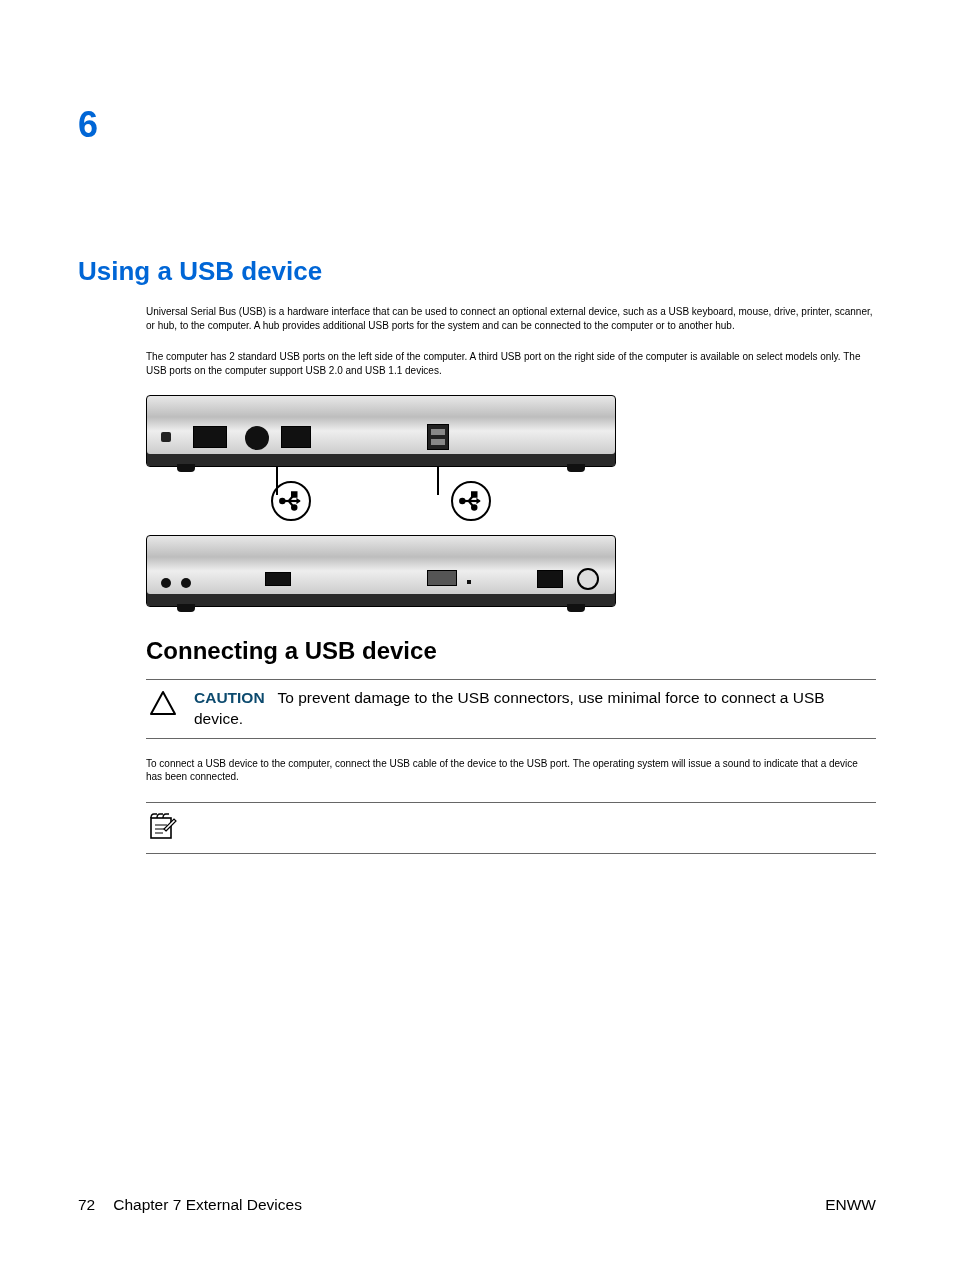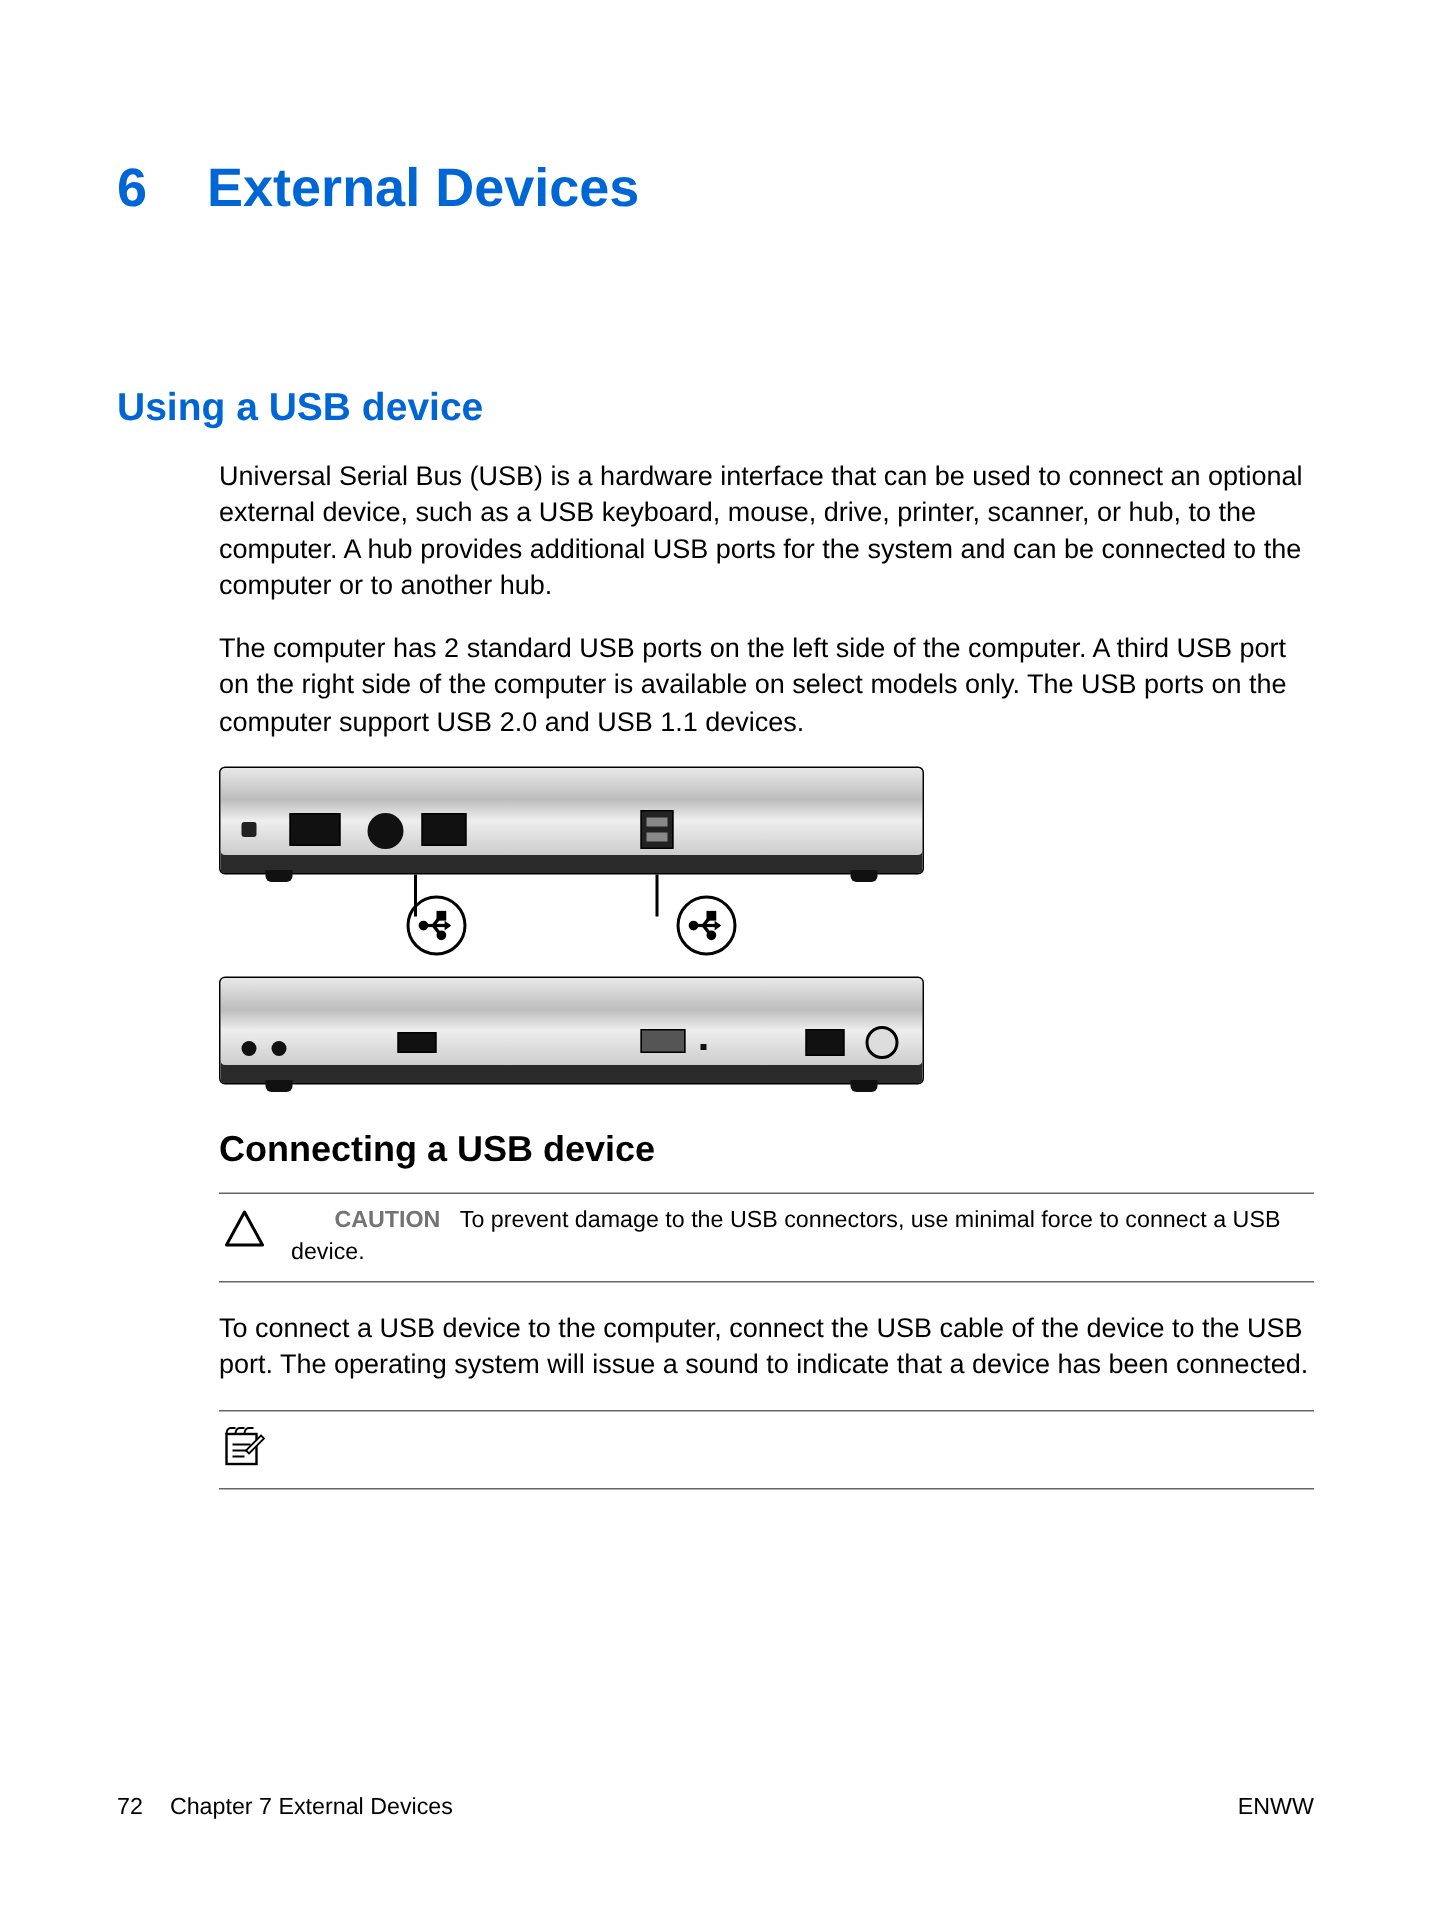--- a/index.html
+++ b/index.html
@@ -29,21 +29,21 @@
     font-size: 36px;
   }
   .section-title {
     color: #0066d6;
     font-weight: 700;
     font-size: 26px;
     margin-top: 110px;
     margin-bottom: 18px;
   }
   .body-text {
-    font-size: 18px;
+    font-size: 10px;
     line-height: 1.35;
     margin-left: 68px;
     margin-bottom: 18px;
   }
   .subsection-title {
     font-size: 24px;
     font-weight: 700;
     margin-left: 68px;
     margin-top: 30px;
     margin-bottom: 14px;
@@ -66,21 +66,21 @@
     padding-top: 2px;
   }
   .callout .text-col {
     flex: 1;
     font-size: 15.5px;
     line-height: 1.35;
   }
   .callout .label {
     font-weight: 700;
   }
-  .caution-label { color: #737373; margin-left: 29px; }
+  .caution-label { color: #0c4a6e; }
   .note-label { color: #0066d6; }
   .image-placeholder {
     margin-left: 68px;
     margin-bottom: 10px;
   }
   .footer {
     position: absolute;
     bottom: 56px;
     left: 78px;
     right: 78px;
@@ -135,21 +135,20 @@
     position: absolute;
     width: 2px;
     background: #000;
   }
 </style>
 </head>
 <body>
 
 <div class="chapter-line">
   <span class="chapter-num">6</span>
-  <span class="chapter-title">External Devices</span>
 </div>
 
 <h2 class="section-title">Using a USB device</h2>
 
 <p class="body-text">Universal Serial Bus (USB) is a hardware interface that can be used to connect an optional external device, such as a USB keyboard, mouse, drive, printer, scanner, or hub, to the computer. A hub provides additional USB ports for the system and can be connected to the computer or to another hub.</p>
 <p class="body-text">The computer has 2 standard USB ports on the left side of the computer. A third USB port on the right side of the computer is available on select models only. The USB ports on the computer support USB 2.0 and USB 1.1 devices.</p>
 
 <div class="image-placeholder">
   <div class="diagram">
 

